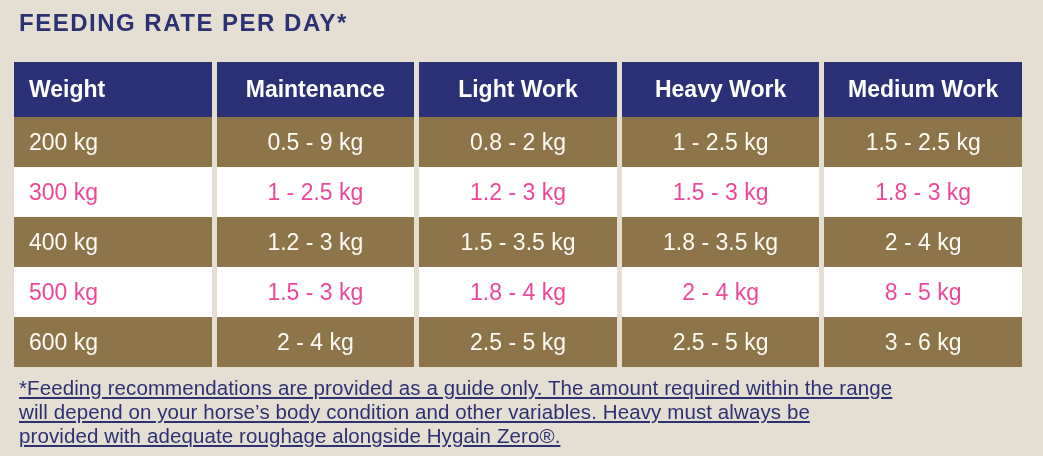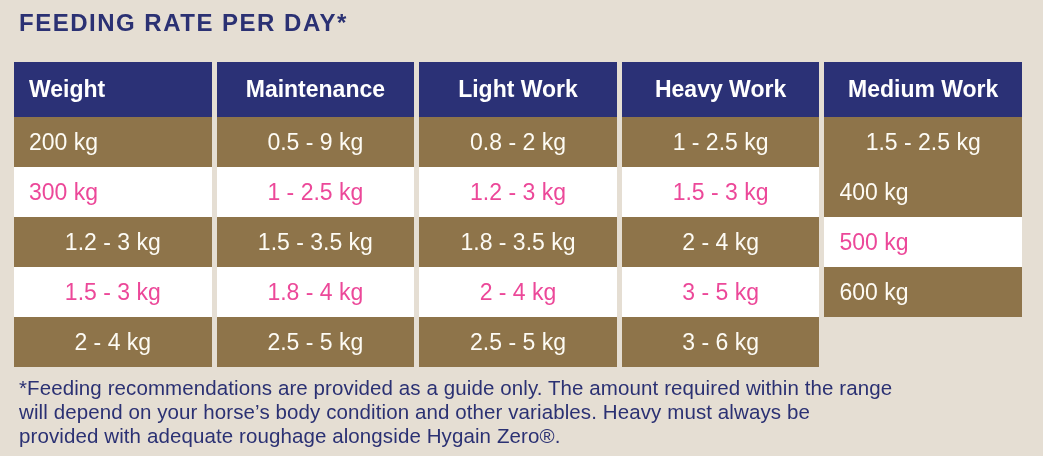--- a/index.html
+++ b/index.html
@@ -61,20 +61,21 @@
 
   .footnote {
     position: absolute;
     left: 19px;
     top: 376px;
     width: 1012px;
     color: #2b3173;
     font-size: 20.5px;
     line-height: 24px;
     letter-spacing: 0.1px;
+    text-decoration: underline;
   }
 </style>
 </head>
 <body>
 
 <h1 class="page-title">FEEDING RATE PER DAY*</h1>
 
 <div class="feed-table">
 
   <div class="cell th left">Weight</div>
@@ -86,32 +87,33 @@
   <div class="cell row-gold left">200 kg</div>
   <div class="cell row-gold">0.5 - 9 kg</div>
   <div class="cell row-gold">0.8 - 2 kg</div>
   <div class="cell row-gold">1 - 2.5 kg</div>
   <div class="cell row-gold">1.5 - 2.5 kg</div>
 
   <div class="cell row-white left">300 kg</div>
   <div class="cell row-white">1 - 2.5 kg</div>
   <div class="cell row-white">1.2 - 3 kg</div>
   <div class="cell row-white">1.5 - 3 kg</div>
+  <div class="cell row-white">1.8 - 3 kg</div>
 
   <div class="cell row-gold left">400 kg</div>
   <div class="cell row-gold">1.2 - 3 kg</div>
   <div class="cell row-gold">1.5 - 3.5 kg</div>
   <div class="cell row-gold">1.8 - 3.5 kg</div>
   <div class="cell row-gold">2 - 4 kg</div>
 
   <div class="cell row-white left">500 kg</div>
   <div class="cell row-white">1.5 - 3 kg</div>
   <div class="cell row-white">1.8 - 4 kg</div>
   <div class="cell row-white">2 - 4 kg</div>
-  <div class="cell row-white">3 - 5 kg</div>
+  <div class="cell row-white">8 - 5 kg</div>
 
   <div class="cell row-gold left">600 kg</div>
   <div class="cell row-gold">2 - 4 kg</div>
   <div class="cell row-gold">2.5 - 5 kg</div>
   <div class="cell row-gold">2.5 - 5 kg</div>
   <div class="cell row-gold">3 - 6 kg</div>
 </div>
 
 <div class="footnote">
   <div>*Feeding recommendations are provided as a guide only. The amount required within the range</div>

